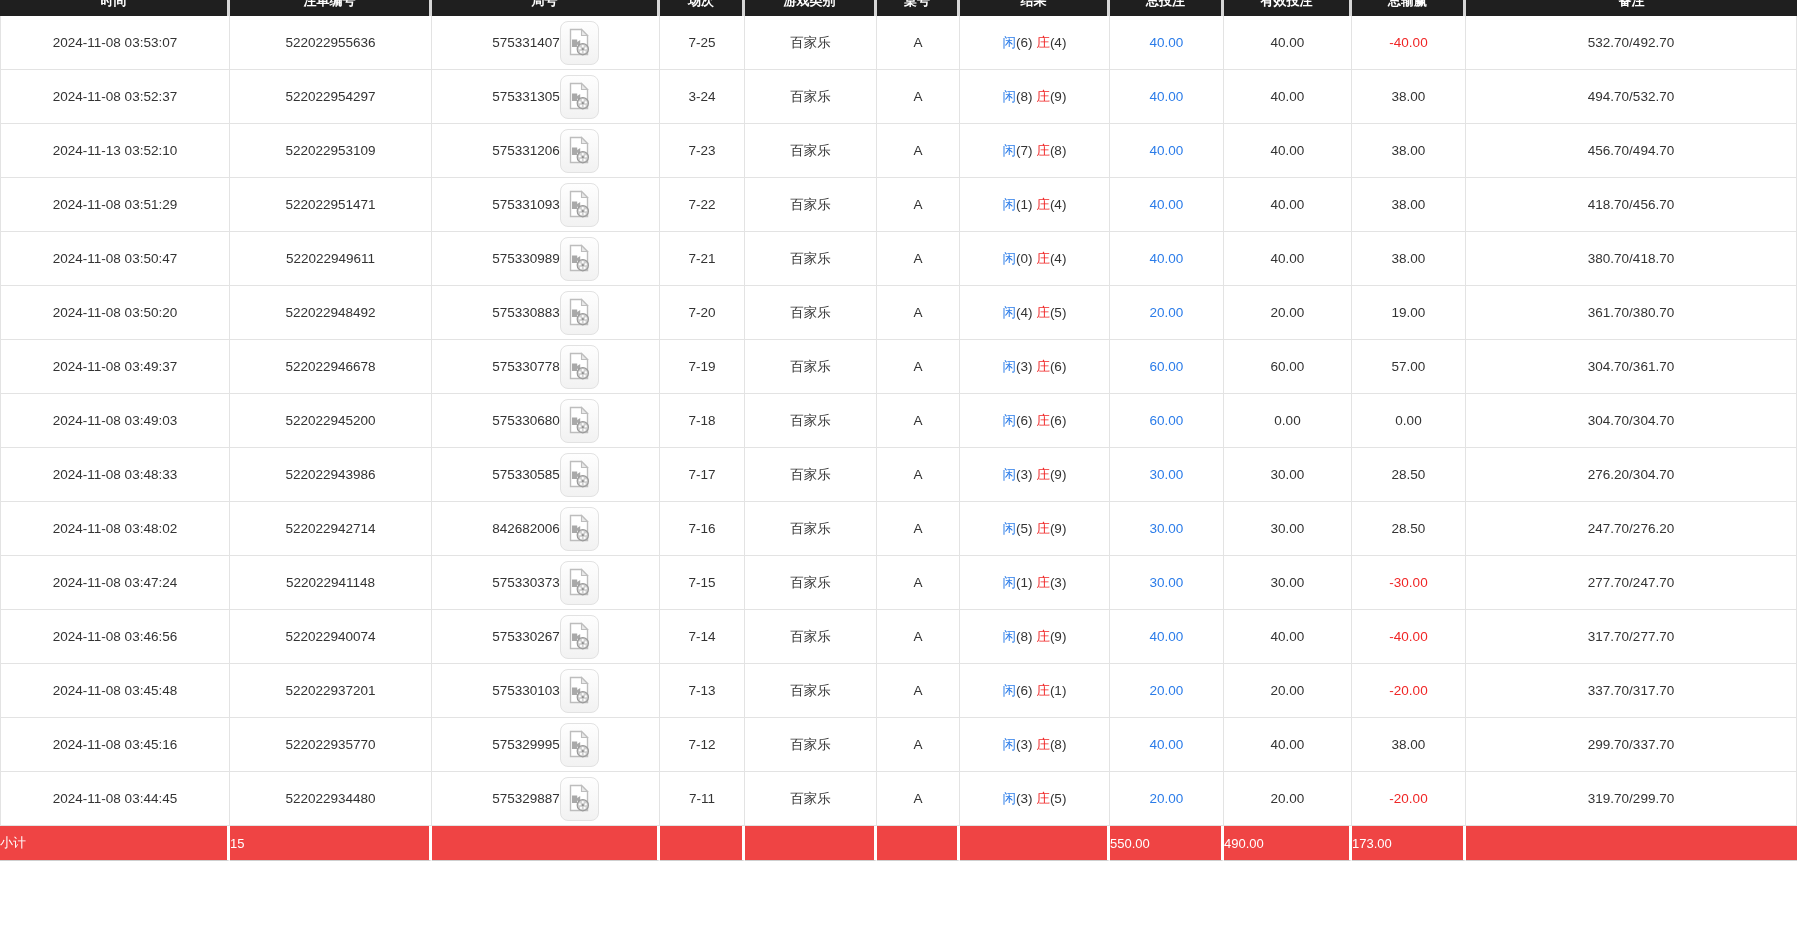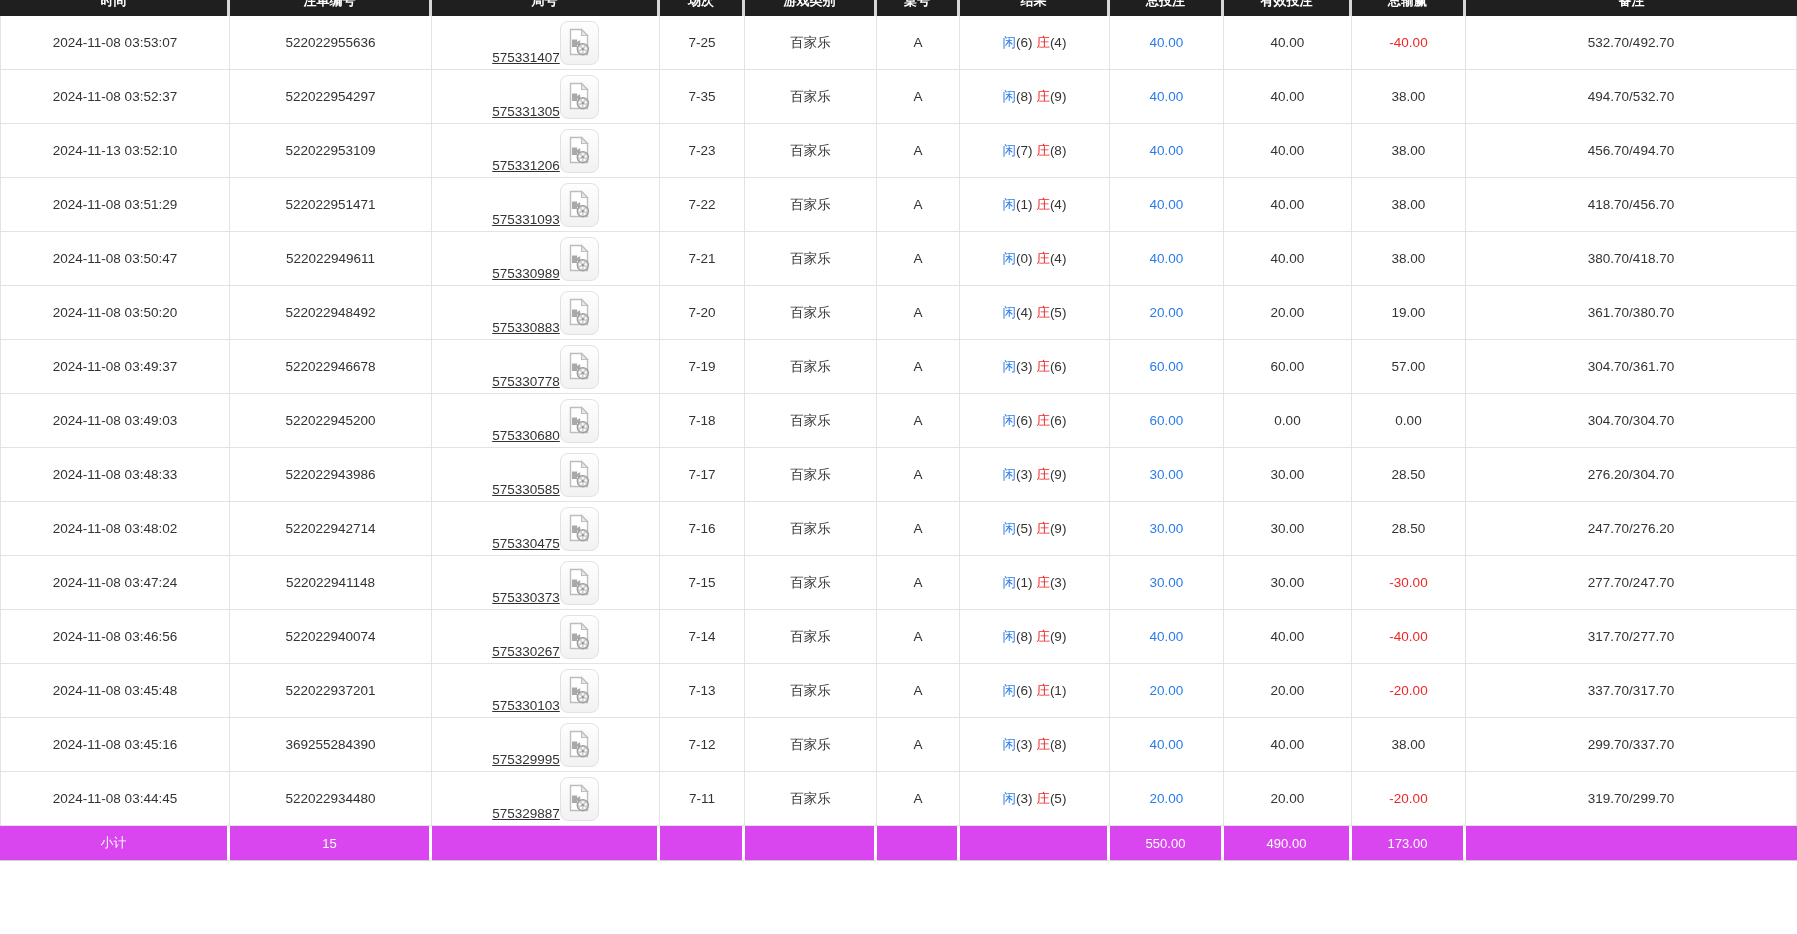--- a/index.html
+++ b/index.html
@@ -9,26 +9,26 @@
   thead th{background:#1f1f1f;height:16px;padding:0;overflow:hidden;position:relative;border-right:3px solid #d6d6d6;}
   thead th:last-child{border-right:none;margin-left:32px;}
   thead th .hlbl{position:absolute;top:-8px;left:0;width:100%;text-align:center;font-size:13px;font-weight:700;color:#ffffff;white-space:nowrap;}
   
   tbody.data td{height:53px;padding:0;text-align:center;vertical-align:middle;font-size:13.5px;color:#333;
     border-bottom:1px solid #e3e3e3;border-right:1px solid #e3e3e3;background:#fff;white-space:nowrap;}
   tbody.data td:first-child{border-left:1px solid #e3e3e3;}
   .blue{color:#2b7ce9;}
   .red{color:#f02626;}
   .winloss.neg{color:#f02626;}
-  .game-cell{display:flex;align-items:flex-end;justify-content:center;gap:0;text-decoration:underline;}
+  .game-cell{display:flex;align-items:center;justify-content:center;gap:0;}
   .video-btn{display:inline-flex;align-items:center;justify-content:center;width:37px;height:42px;
     border:1px solid #e2e2e2;border-radius:8px;background:linear-gradient(#fefefe,#f2f2f2);cursor:pointer;}
   
-  tbody.summary td{height:34px;padding:0;text-align:center;vertical-align:middle;font-size:13px;color:#fff;
-    background:#d946ef;border-right:3px solid #fff;border-bottom:3px solid #fff;white-space:nowrap;}
+  tbody.summary td{height:34px;padding:0;vertical-align:middle;font-size:13px;color:#fff;
+    background:#ef4444;border-right:3px solid #fff;border-bottom:3px solid #fff;white-space:nowrap;}
   tbody.summary td:last-child{border-right:none;}
   tbody.summary tr:last-child td{border-bottom:1px solid #cfcfcf;}
 </style>
 </head>
 <body>
 
 <table>
   <colgroup>
     <col style="width:230px">
       <col style="width:202px">
@@ -130,21 +130,21 @@
             <circle cx="15.8" cy="21.2" r="1.1" fill="#8f8f8f"></circle>
             <circle cx="15.8" cy="18.1" r="1.1" fill="#ffffff"></circle>
             <circle cx="18.8" cy="20.3" r="1.1" fill="#ffffff"></circle>
             <circle cx="17.6" cy="23.9" r="1.1" fill="#ffffff"></circle>
             <circle cx="14.0" cy="23.9" r="1.1" fill="#ffffff"></circle>
             <circle cx="12.8" cy="20.3" r="1.1" fill="#ffffff"></circle>
           </svg>
         </span>
       </div>
     </td>
-    <td>7-35</td>
+    <td>3-24</td>
     <td>百家乐</td>
     <td>A</td>
     <td>
       <span class="blue">闲</span><span>(8)</span>
       <span class="red">庄</span><span>(9)</span>
     </td>
     <td><span class="blue">40.00</span></td>
     <td>40.00</td>
     <td class="winloss">38.00</td>
     <td>494.70/532.70</td>
@@ -393,21 +393,21 @@
     <td>30.00</td>
     <td class="winloss">28.50</td>
     <td>276.20/304.70</td>
   </tr>
 
   <tr>
     <td>2024-11-08 03:48:02</td>
     <td>522022942714</td>
     <td>
       <div class="game-cell">
-        <span>575330475</span>
+        <span>842682006</span>
         <span class="video-btn">
           <svg width="24" height="29" viewBox="0 0 24 29">
             <path d="M3.5 1.5 h11 l6 6 v19 h-17 z" fill="#ffffff" stroke="#bdbdbd" stroke-width="1.4"></path>
             <path d="M14.5 1.5 v6 h6 z" fill="#e9e9e9" stroke="#bdbdbd" stroke-width="1.1"></path>
             <path d="M5 11.5 h5.2 v2.4 l3-1.9 v6.4 l-3-1.9 v2.4 H5 z" fill="#a9a9a9"></path>
             <circle cx="15.8" cy="21.2" r="5.6" fill="#cfcfcf" stroke="#9a9a9a" stroke-width="1.2"></circle>
             <circle cx="15.8" cy="21.2" r="1.1" fill="#8f8f8f"></circle>
             <circle cx="15.8" cy="18.1" r="1.1" fill="#ffffff"></circle>
             <circle cx="18.8" cy="20.3" r="1.1" fill="#ffffff"></circle>
             <circle cx="17.6" cy="23.9" r="1.1" fill="#ffffff"></circle>
@@ -530,21 +530,21 @@
       <span class="red">庄</span><span>(1)</span>
     </td>
     <td><span class="blue">20.00</span></td>
     <td>20.00</td>
     <td class="winloss neg">-20.00</td>
     <td>337.70/317.70</td>
   </tr>
 
   <tr>
     <td>2024-11-08 03:45:16</td>
-    <td>369255284390</td>
+    <td>522022935770</td>
     <td>
       <div class="game-cell">
         <span>575329995</span>
         <span class="video-btn">
           <svg width="24" height="29" viewBox="0 0 24 29">
             <path d="M3.5 1.5 h11 l6 6 v19 h-17 z" fill="#ffffff" stroke="#bdbdbd" stroke-width="1.4"></path>
             <path d="M14.5 1.5 v6 h6 z" fill="#e9e9e9" stroke="#bdbdbd" stroke-width="1.1"></path>
             <path d="M5 11.5 h5.2 v2.4 l3-1.9 v6.4 l-3-1.9 v2.4 H5 z" fill="#a9a9a9"></path>
             <circle cx="15.8" cy="21.2" r="5.6" fill="#cfcfcf" stroke="#9a9a9a" stroke-width="1.2"></circle>
             <circle cx="15.8" cy="21.2" r="1.1" fill="#8f8f8f"></circle>

